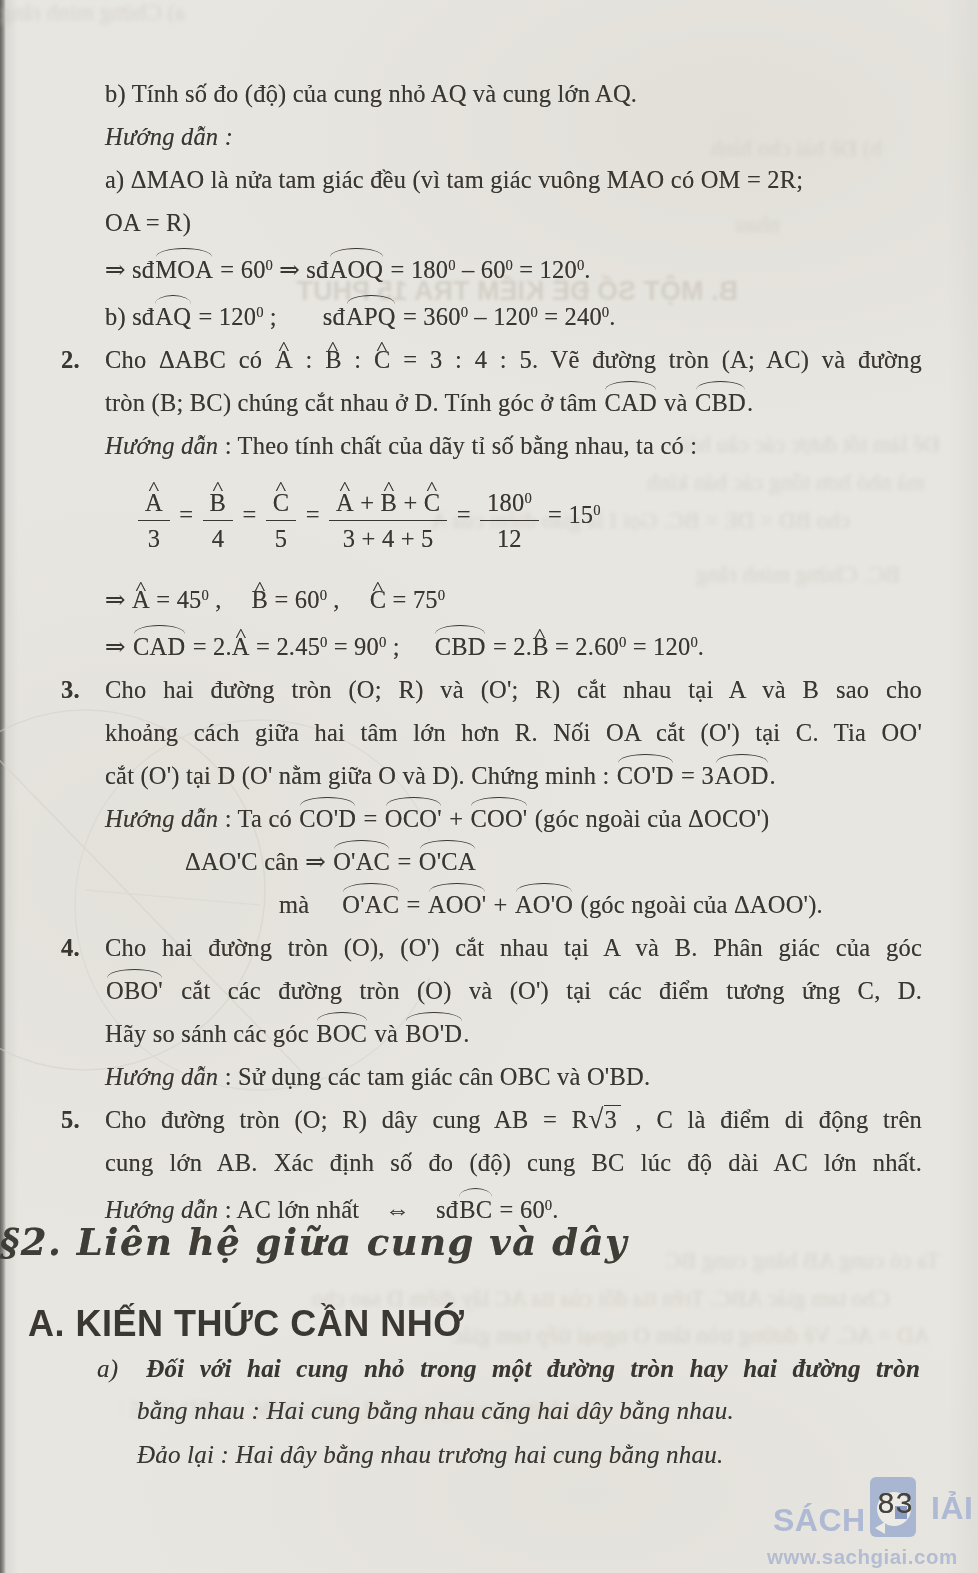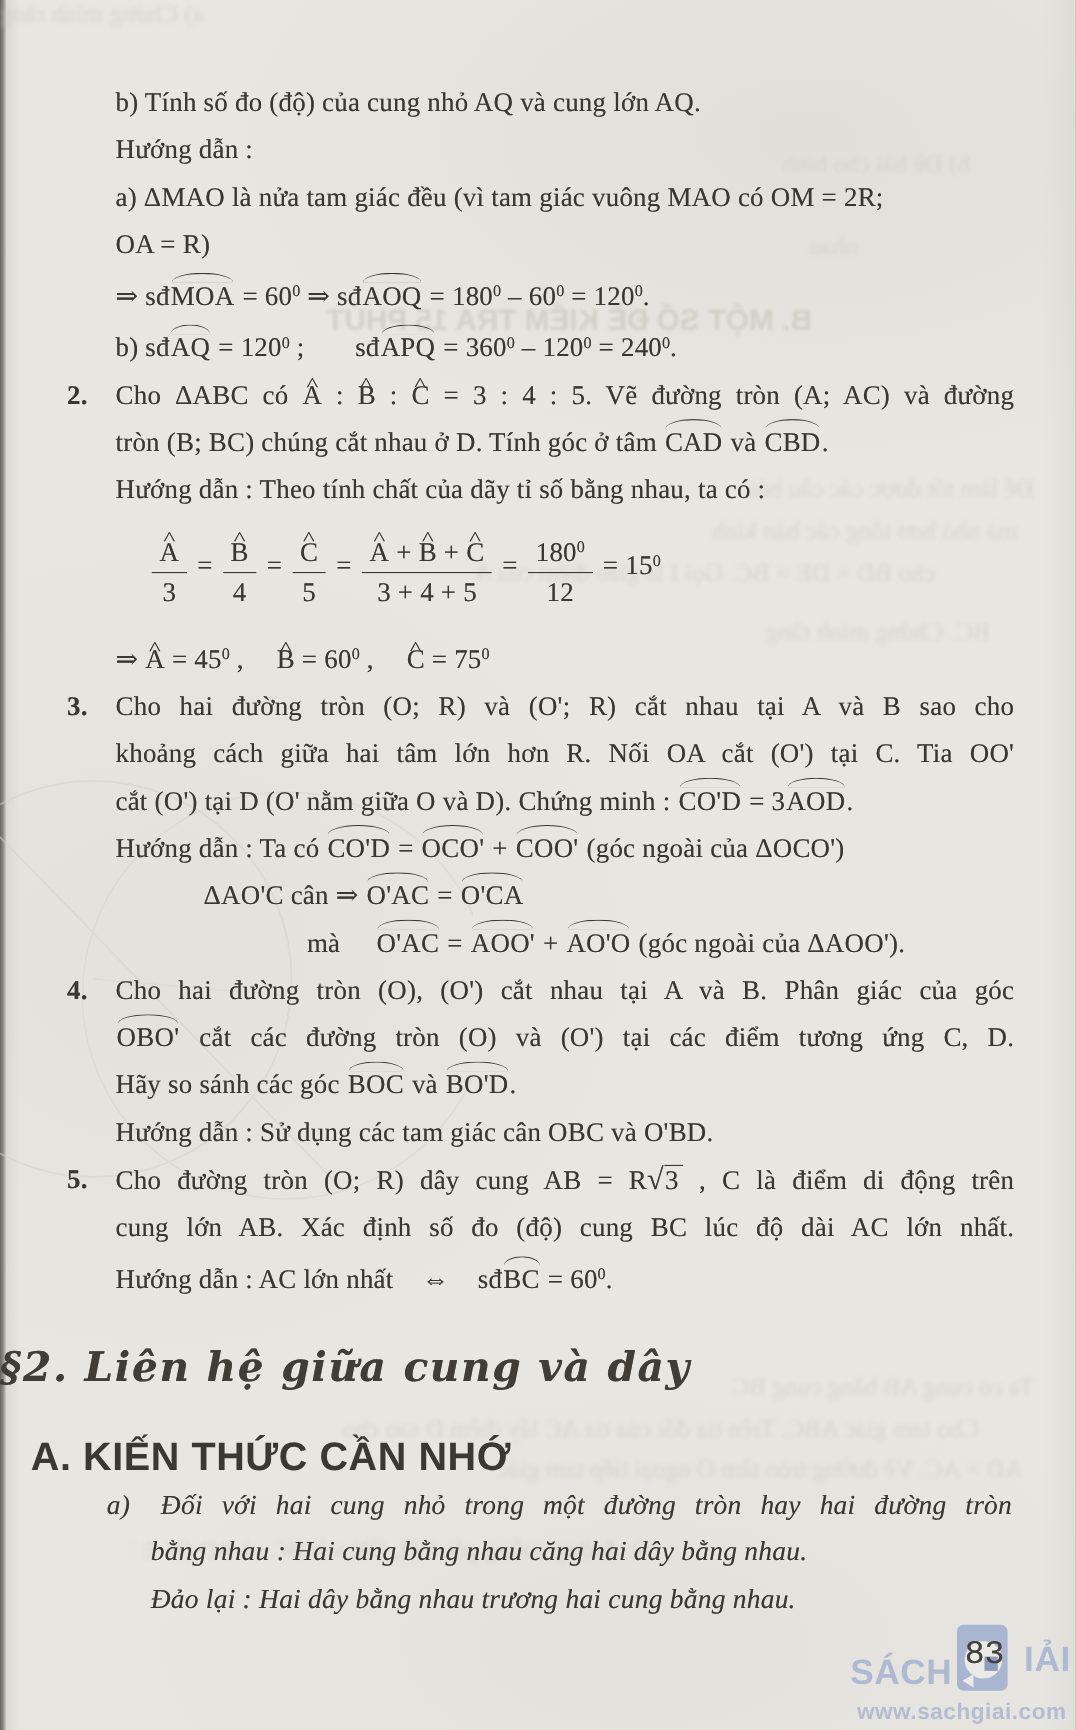--- a/index.html
+++ b/index.html
@@ -55,21 +55,21 @@
     font-size:24.5px;line-height:27px;
     margin-bottom:16px;
     letter-spacing:.2px;
     text-shadow:0 0 .4px rgba(58,55,50,.55);
   }
   .line.j{text-align:justify;text-align-last:justify;}
   .line.ind62{margin-left:80px;}
   .line.ind174{margin-left:174px;}
   .line.eq{margin-left:30px;margin-top:8px;margin-bottom:30px;}
   .num{position:absolute;left:-44px;font-weight:700;}
-  .seg-italic{}
+  .seg-italic{font-style:italic;}
   .sup{font-size:.6em;vertical-align:.55em;letter-spacing:0;}
   .gap{display:inline-block;}
   .hat{position:relative;display:inline-block;}
   .hat::after{
     content:"^";position:absolute;left:50%;top:-.56em;
     transform:translateX(-50%) scaleX(1.25);
     font-size:.74em;font-style:normal;
   }
   .arc{position:relative;display:inline-block;padding:0 1px;white-space:nowrap;}
   .arc::before{
@@ -93,40 +93,40 @@
   }
   #heading-section{
     position:absolute;top:1303px;left:28px;
     font-family:"Liberation Sans","DejaVu Sans",sans-serif;font-weight:700;
     font-size:36px;letter-spacing:.5px;color:#3b3833;
   }
   .k-line{position:absolute;font-style:italic;font-size:25px;line-height:28px;
     letter-spacing:.2px;text-shadow:0 0 .4px rgba(58,55,50,.5);}
   #k-line1{top:1355px;left:97px;width:823px;display:flex;}
   #k-line1 .k-marker{margin-right:28px;}
-  #k-line1 .k-text{flex:1;text-align:justify;text-align-last:justify;}
+  #k-line1 .k-text{flex:1;text-align:justify;text-align-last:justify;font-weight:bold;}
   #k-line2{top:1397px;left:137px;}
   #k-dao{top:1441px;left:137px;}
 
   
   #watermark{position:absolute;top:1474px;left:763px;width:215px;height:95px;}
   .wm-text{
     position:absolute;font-family:"Liberation Sans","DejaVu Sans",sans-serif;
     font-weight:700;font-size:32px;color:#aeb9d4;letter-spacing:.5px;
   }
   #wm-left{left:10px;top:28px;}
   #wm-right{left:168px;top:16px;}
   #wm-book{position:absolute;left:106px;top:2px;}
   #wm-num{
     position:absolute;left:114px;top:14px;z-index:3;
     font-family:Liberation Mono, monospace;font-size:30px;color:#45423c;
     text-shadow:0 0 .5px rgba(69,66,60,.6);
   }
   #wm-url{
-    position:absolute;left:16px;top:71px;
+    position:absolute;left:4px;top:71px;
     font-family:"Liberation Sans","DejaVu Sans",sans-serif;font-weight:700;
     font-size:20.5px;color:#b3bcd1;letter-spacing:.5px;
   }
 </style>
 </head>
 <body>
 
 <div id="page">
   <div id="scan-edge"></div>
 
@@ -157,20 +157,21 @@
       <div class="line"><span class="seg-italic">Hướng dẫn :</span></div>
       <div class="line">a) ΔMAO là nửa tam giác đều (vì tam giác vuông MAO có OM = 2R;</div>
       <div class="line">OA = R)</div>
       <div class="line">⇒ sđ<span class="arc">MOA</span> = 60<sup class="sup">0</sup> ⇒ sđ<span class="arc">AOQ</span> = 180<sup class="sup">0</sup> – 60<sup class="sup">0</sup> = 120<sup class="sup">0</sup>.</div>
       <div class="line">b) sđ<span class="arc">AQ</span> = 120<sup class="sup">0</sup> ;<span class="gap" style="width: 46px;"></span>sđ<span class="arc">APQ</span> = 360<sup class="sup">0</sup> – 120<sup class="sup">0</sup> = 240<sup class="sup">0</sup>.</div>
       <div class="line j"><span class="num">2.</span>Cho ΔABC có <span class="hat">A</span> : <span class="hat">B</span> : <span class="hat">C</span> = 3 : 4 : 5. Vẽ đường tròn (A; AC) và đường</div>
       <div class="line">tròn (B; BC) chúng cắt nhau ở D. Tính góc ở tâm <span class="arc">CAD</span> và <span class="arc">CBD</span>.</div>
       <div class="line"><span class="seg-italic">Hướng dẫn</span> : Theo tính chất của dãy tỉ số bằng nhau, ta có :</div>
       <div class="line eq"><span class="frac"><span class="fn"><span class="hat">A</span></span><span class="fd">3</span></span> = <span class="frac"><span class="fn"><span class="hat">B</span></span><span class="fd">4</span></span> = <span class="frac"><span class="fn"><span class="hat">C</span></span><span class="fd">5</span></span> = <span class="frac"><span class="fn"><span class="hat">A</span> + <span class="hat">B</span> + <span class="hat">C</span></span><span class="fd">3 + 4 + 5</span></span> = <span class="frac"><span class="fn">180<sup class="sup">0</sup></span><span class="fd">12</span></span> = 15<sup class="sup">0</sup></div>
       <div class="line">⇒ <span class="hat">A</span> = 45<sup class="sup">0</sup> ,<span class="gap" style="width: 30px;"></span><span class="hat">B</span> = 60<sup class="sup">0</sup> ,<span class="gap" style="width: 30px;"></span><span class="hat">C</span> = 75<sup class="sup">0</sup></div>
+      <div class="line">⇒ <span class="arc">CAD</span> = 2.<span class="hat">A</span> = 2.45<sup class="sup">0</sup> = 90<sup class="sup">0</sup> ;<span class="gap" style="width: 34px;"></span><span class="arc">CBD</span> = 2.<span class="hat">B</span> = 2.60<sup class="sup">0</sup> = 120<sup class="sup">0</sup>.</div>
       <div class="line j"><span class="num">3.</span>Cho hai đường tròn (O; R) và (O'; R) cắt nhau tại A và B sao cho</div>
       <div class="line j">khoảng cách giữa hai tâm lớn hơn R. Nối OA cắt (O') tại C. Tia OO'</div>
       <div class="line">cắt (O') tại D (O' nằm giữa O và D). Chứng minh : <span class="arc">CO'D</span> = 3<span class="arc">AOD</span>.</div>
       <div class="line"><span class="seg-italic">Hướng dẫn</span> : Ta có <span class="arc">CO'D</span> = <span class="arc">OCO'</span> + <span class="arc">COO'</span> (góc ngoài của ΔOCO')</div>
       <div class="line ind62">ΔAO'C cân ⇒ <span class="arc">O'AC</span> = <span class="arc">O'CA</span></div>
       <div class="line ind174">mà<span class="gap" style="width: 32px;"></span><span class="arc">O'AC</span> = <span class="arc">AOO'</span> + <span class="arc">AO'O</span> (góc ngoài của ΔAOO').</div>
       <div class="line j"><span class="num">4.</span>Cho hai đường tròn (O), (O') cắt nhau tại A và B. Phân giác của góc</div>
       <div class="line j"><span class="arc">OBO'</span> cắt các đường tròn (O) và (O') tại các điểm tương ứng C, D.</div>
       <div class="line">Hãy so sánh các góc <span class="arc">BOC</span> và <span class="arc">BO'D</span>.</div>
       <div class="line"><span class="seg-italic">Hướng dẫn</span> : Sử dụng các tam giác cân OBC và O'BD.</div>

